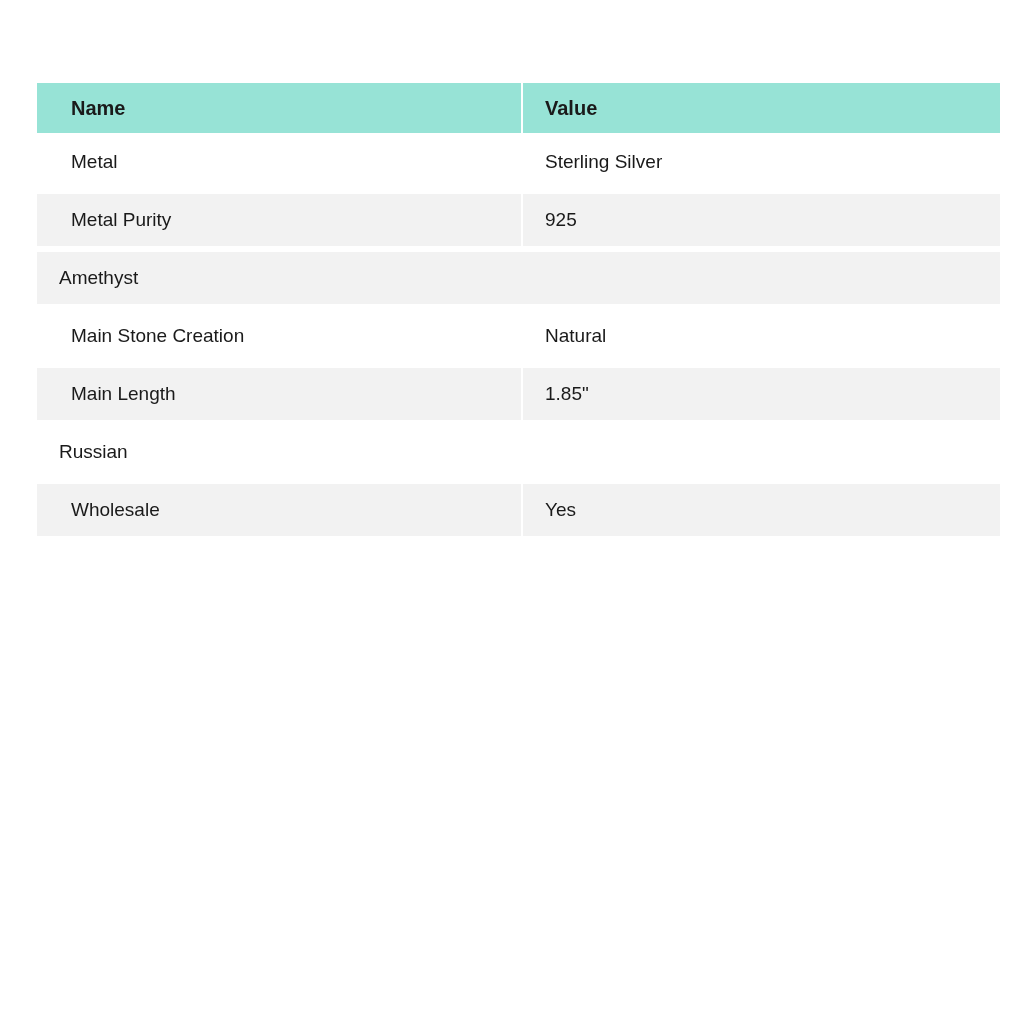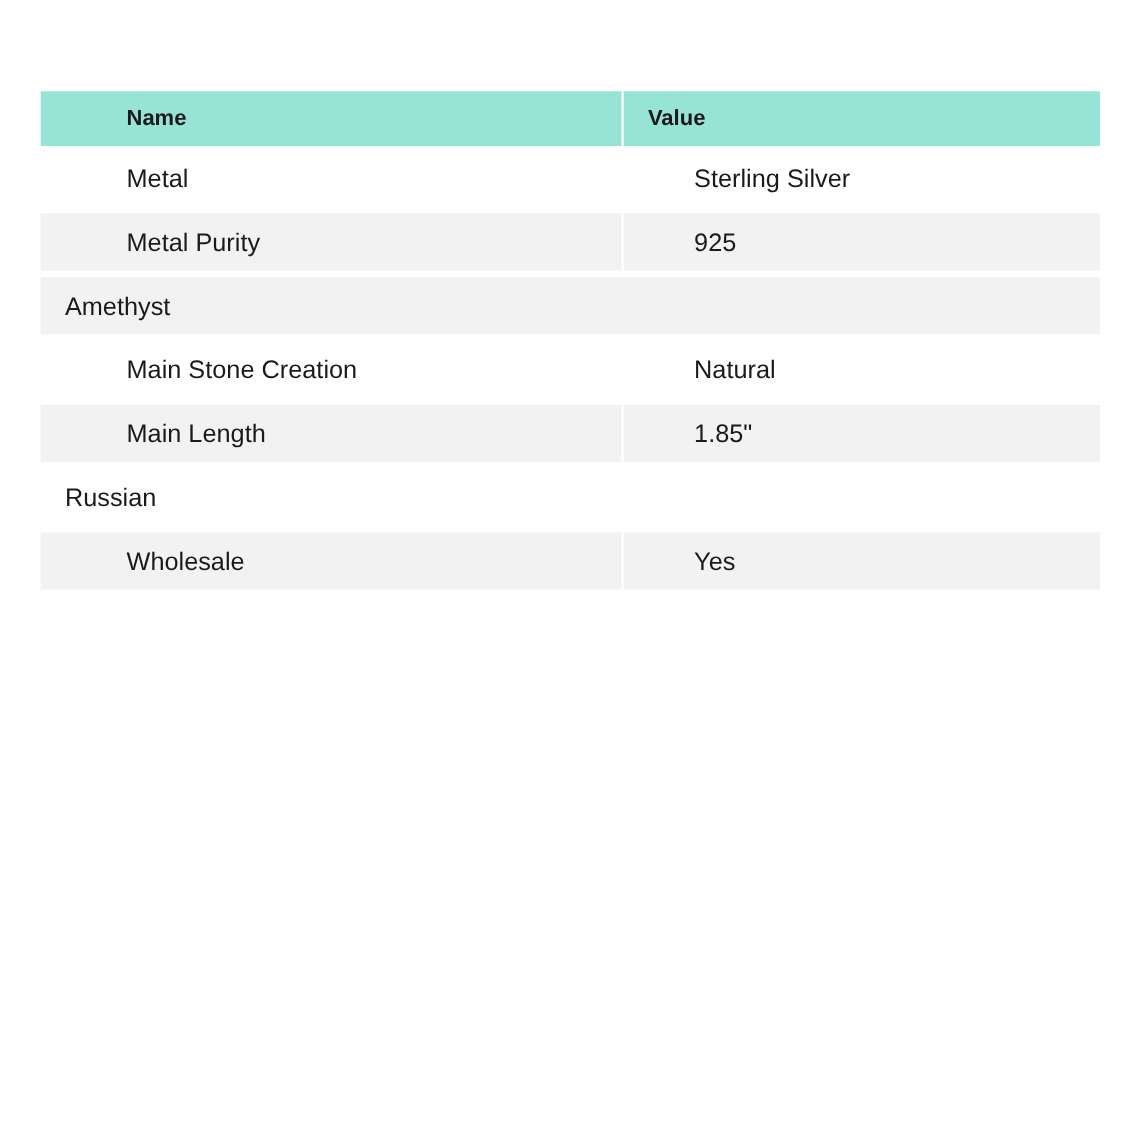--- a/index.html
+++ b/index.html
@@ -20,44 +20,42 @@
   .t-header {
     display: flex;
     height: 50px;
     background: var(--header-bg, #97e3d6);
     font-weight: 700;
     font-size: 20px;
   }
   .t-row {
     display: flex;
     height: 58px;
-    font-size: 23px;
+    font-size: 19px;
     font-weight: 400;
     background: #ffffff;
-    gap: 42px;
   }
   .t-row.striped {
     background: var(--stripe-bg, #f2f2f2);
     border-top: 3px solid var(--divider, #ffffff);
     border-bottom: 3px solid var(--divider, #ffffff);
     box-sizing: border-box;
   }
   .cell {
     display: flex;
     align-items: center;
     box-sizing: border-box;
     white-space: nowrap;
     overflow: hidden;
   }
   .cell.c1 {
     width: 486px;
     flex: 0 0 486px;
     padding-left: 34px;
     border-right: 2px solid var(--divider, #ffffff);
-    margin-left: 44px;
   }
   .cell.c2 {
     flex: 1;
     padding-left: 22px;
   }
 </style>
 </head>
 <body>
 
 <div class="spec-table">

